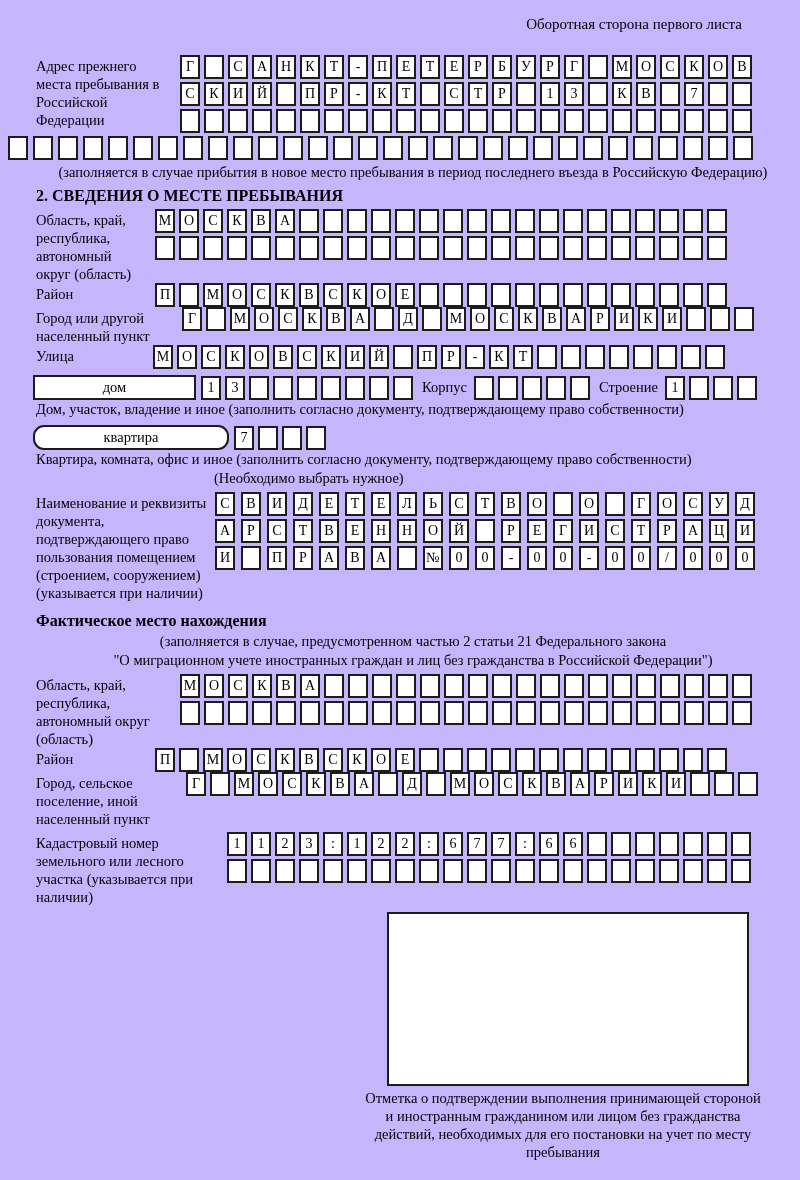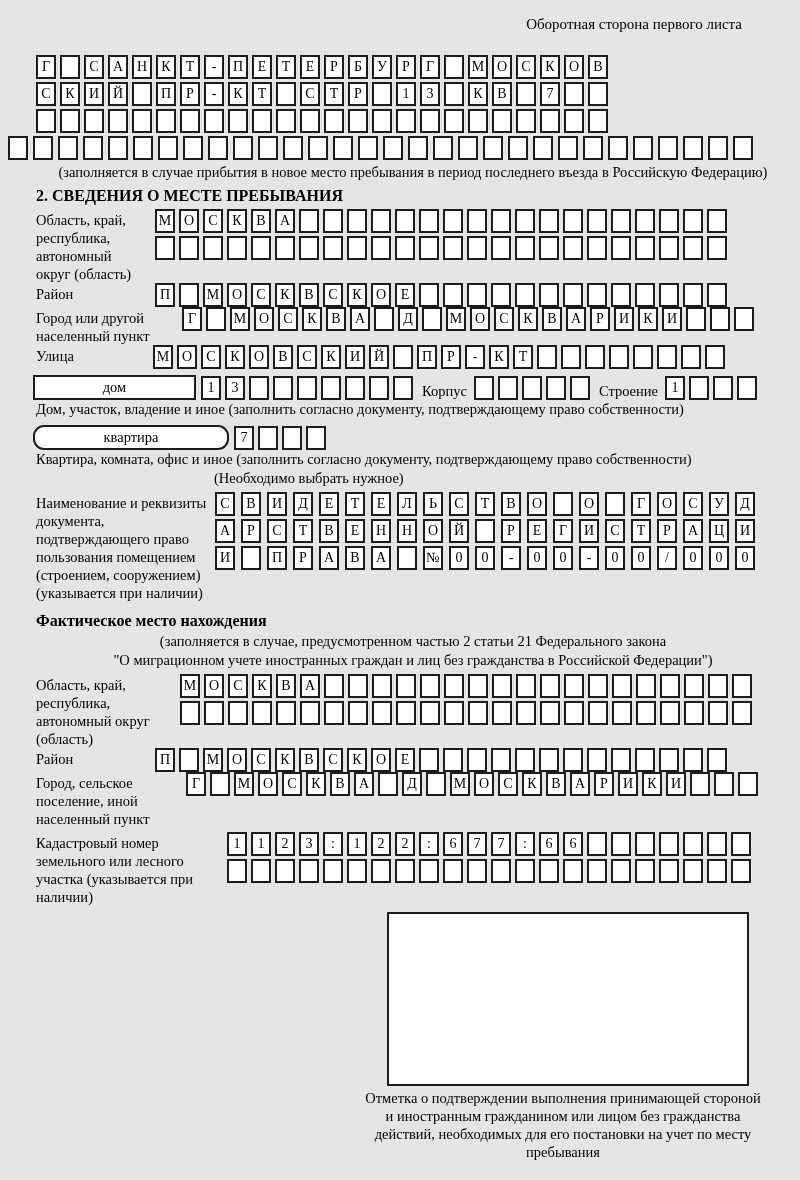--- a/index.html
+++ b/index.html
@@ -1,38 +1,38 @@
 <!DOCTYPE html>
 <html><head>
 <meta charset="utf-8">
 <style>
   html,body{margin:0;padding:0;background:#fff;}
   .page{width:800px;height:1180px;box-sizing:border-box;padding:10px 10px 0 36px;overflow:hidden;
-        background:#e5e5e5;color:#000;font-family:"Liberation Serif","DejaVu Serif",serif;}
+        background:#c4b5fd;color:#000;font-family:"Liberation Serif","DejaVu Serif",serif;}
   .hdr{text-align:right;font-size:15px;margin:6px 48px 0 0;}
   .field{display:flex;align-items:flex-start;}
   .label{font-size:14.5px;line-height:18px;flex:0 0 auto;padding-top:2px;box-sizing:border-box;padding-right:8px;}
   .w119 .label{width:119px;}
   .w117 .label{width:117px;}
   .w144 .label{width:144px;}
   .w146 .label{width:146px;}
   .w150 .label{width:150px;}
   .w179 .label{width:179px;}
   .w191 .label{width:191px;}
   .rows{display:flex;flex-direction:column;gap:3px;}
   .boxrow{display:flex;gap:4px;}
   .g6{gap:6px;}
   .cbox{flex:0 0 20px;width:20px;height:24px;border:2px solid #1c1c1c;box-sizing:border-box;
         display:flex;align-items:center;justify-content:center;font-size:14px;line-height:1;background:#fff;}
   .fullrow{margin-left:-28px;margin-top:3px;gap:5px;}
   .note{font-size:14.5px;line-height:19px;}
   .center{text-align:center;}
   .sect-title{font-weight:bold;font-size:16px;text-align:left;margin-top:3px;line-height:22px;}
   .mt2{margin-top:2px;} .mt3{margin-top:3px;} .mt4{margin-top:4px;} .mt8{margin-top:8px;} .mt22{margin-top:22px;}
-  .hrow{display:flex;align-items:flex-end;margin-left:-3px;margin-top:6px;}
+  .hrow{display:flex;align-items:center;margin-left:-3px;margin-top:6px;}
   .widebox{border:2px solid #1c1c1c;height:25px;box-sizing:border-box;display:flex;align-items:center;
            justify-content:center;font-size:14.5px;background:#fff;}
   .wb-house{width:163px;margin-right:5px;}
   .wb-apt{width:196px;margin-right:5px;border-radius:11px;}
   .ilabel{font-size:14.5px;margin:0 7px 0 9px;white-space:nowrap;}
   .prow{display:flex;align-items:center;margin-top:4px;}
   .plabel{font-size:14.5px;width:128px;flex:0 0 auto;}
   .opt-label{font-size:14.5px;margin:0 38px 0 9px;white-space:nowrap;}
   .choose-note{margin-left:178px;}
   .fact-note{line-height:19px;}
@@ -40,20 +40,21 @@
   .stampnote{width:402px;margin-left:326px;text-align:center;font-size:14.5px;line-height:18px;margin-top:3px;}
 </style>
 </head>
 <body>
 
 <div class="page">
 
   <div class="hdr">Оборотная сторона первого листа</div>
 
   <div class="field w144 mt22">
+    <div class="label">Адрес прежнего места пребывания в Российской Федерации</div>
     <div class="rows">
       <div class="boxrow">
           <span class="cbox">Г</span>
           <span class="cbox"></span>
           <span class="cbox">С</span>
           <span class="cbox">А</span>
           <span class="cbox">Н</span>
           <span class="cbox">К</span>
           <span class="cbox">Т</span>
           <span class="cbox">-</span>

